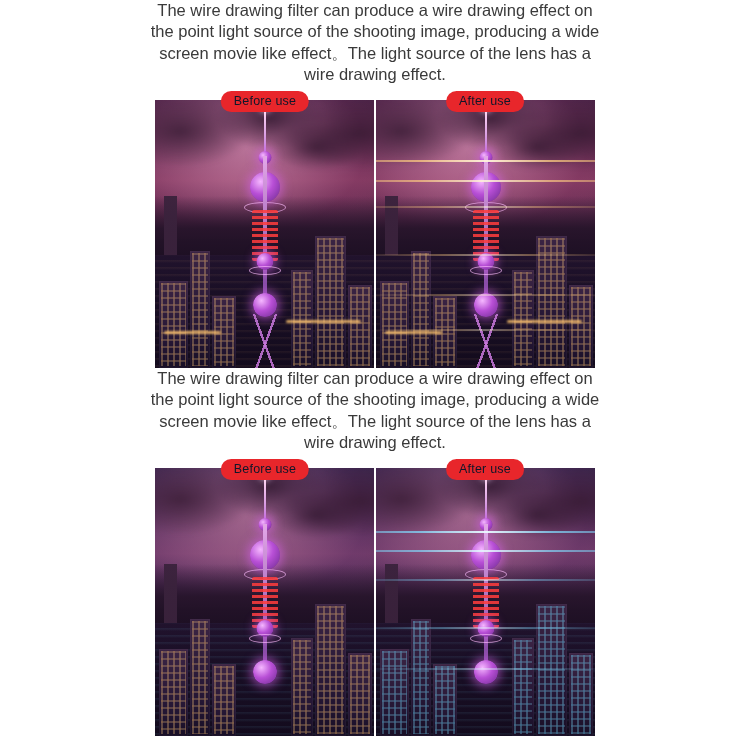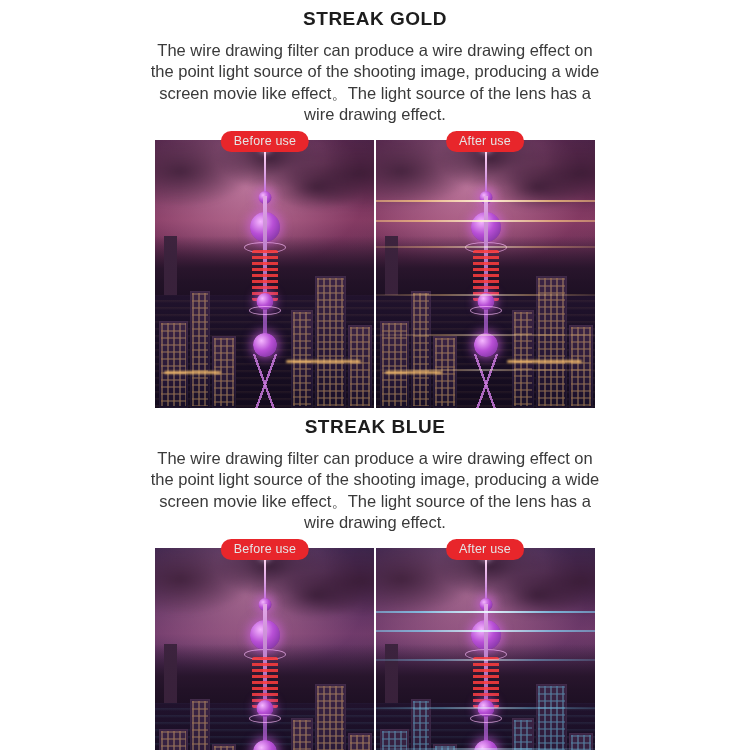--- a/index.html
+++ b/index.html
@@ -172,37 +172,36 @@
     background: linear-gradient(90deg, rgba(110,210,255,0) 0%, rgba(130,220,255,.75) 35%, rgba(235,250,255,.95) 50%, rgba(130,220,255,.75) 65%, rgba(110,210,255,0) 100%);
     filter: blur(.6px);
   }
   .streaks { position: absolute; inset: 0; pointer-events: none; }
 
   .badge {
     position: absolute;
     top: -9px;
     transform: translateX(-50%);
     background: #e8262b;
-    color: #e5e5e5;
+    color: #0f172a;
     font-size: 12.5px;
     padding: 3px 13px 4px 13px;
     border-radius: 11px;
     white-space: nowrap;
     letter-spacing: .2px;
   }
   .badge.left { left: 25%; }
   .badge.right { left: 75%; }
 </style>
 </head>
 <body>
 
 <div class="page">
 
   <div>
-    <div class="section-title">STREAK GOLD</div>
     <div class="section-body">The wire drawing filter can produce a wire drawing effect on the point light source of the shooting image, producing a wide screen movie like effect。The light source of the lens has a wire drawing effect.</div>
 
     <div class="compare">
       <div class="compare-inner">
 
         <div class="pane">
           <div class="sky"></div>
           <div class="clouds"></div>
           <div class="water"></div>
           <div class="skyline-far"></div>
@@ -269,21 +268,20 @@
           </div>
         </div>
 
       </div>
       <div class="badge left">Before use</div>
       <div class="badge right">After use</div>
     </div>
   </div>
 
   <div>
-    <div class="section-title">STREAK BLUE</div>
     <div class="section-body">The wire drawing filter can produce a wire drawing effect on the point light source of the shooting image, producing a wide screen movie like effect。The light source of the lens has a wire drawing effect.</div>
 
     <div class="compare">
       <div class="compare-inner">
 
         <div class="pane">
           <div class="sky blue"></div>
           <div class="clouds"></div>
           <div class="water blue"></div>
           <div class="skyline-far"></div>

